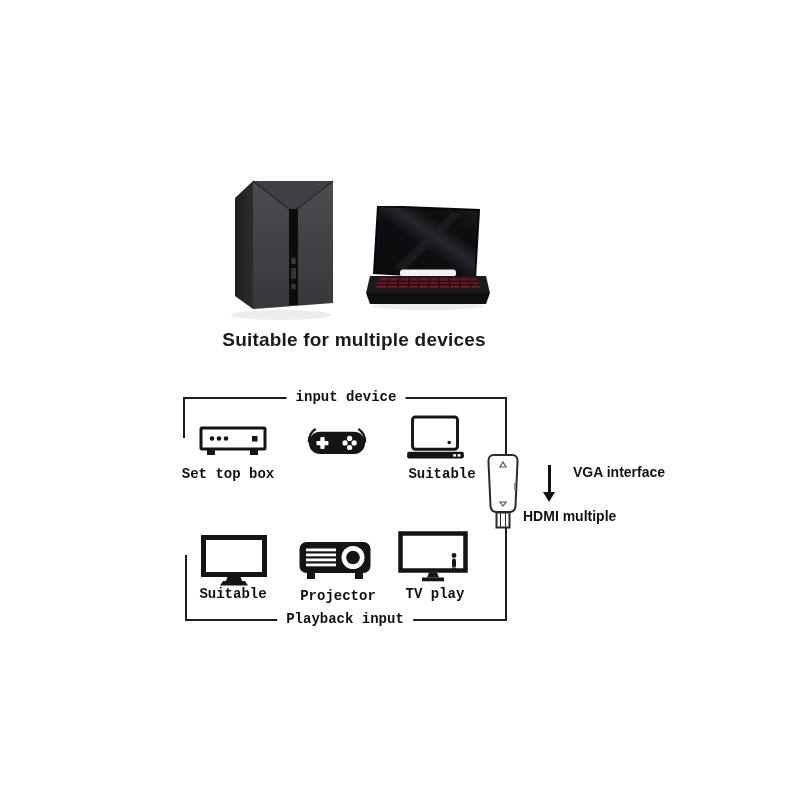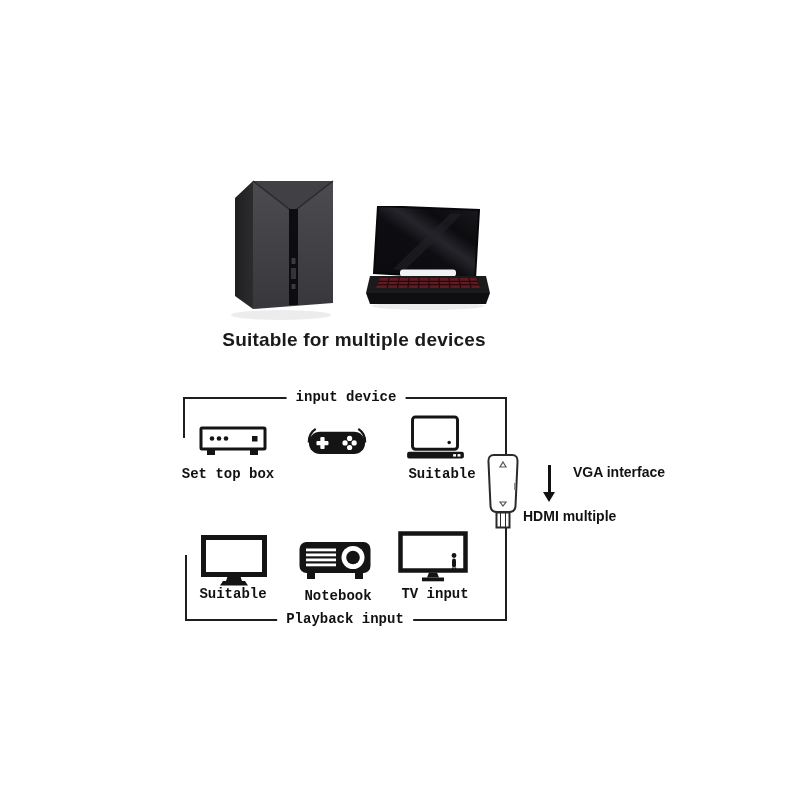--- a/index.html
+++ b/index.html
@@ -173,16 +173,16 @@
     <rect x="2.5" y="2.5" width="65" height="37" fill="#fff" stroke="currentColor" stroke-width="4.5"></rect>
     <circle cx="56" cy="24.5" r="2.4" fill="currentColor"></circle>
     <rect x="54" y="27.5" width="4" height="9" rx="2" fill="currentColor"></rect>
     <rect x="54" y="36.5" width="1.6" height="2.5" fill="currentColor"></rect>
     <rect x="56.6" y="36.5" width="1.6" height="2.5" fill="currentColor"></rect>
     <polygon points="31,41.5 39,41.5 41,46.5 29,46.5" fill="currentColor"></polygon>
     <rect x="24" y="46.5" width="22" height="3.8" fill="currentColor"></rect>
   </svg>
 
   <div class="lbl lbl-c" style="left:233px;top:586px;">Suitable</div>
-  <div class="lbl lbl-c" style="left:338px;top:588px;">Notebook</div>
-  <div class="lbl lbl-c" style="left:435px;top:586px;">TV input</div>
+  <div class="lbl lbl-c" style="left:338px;top:588px;">Projector</div>
+  <div class="lbl lbl-c" style="left:435px;top:586px;">TV play</div>
 
 </div>
 
 </body></html>

